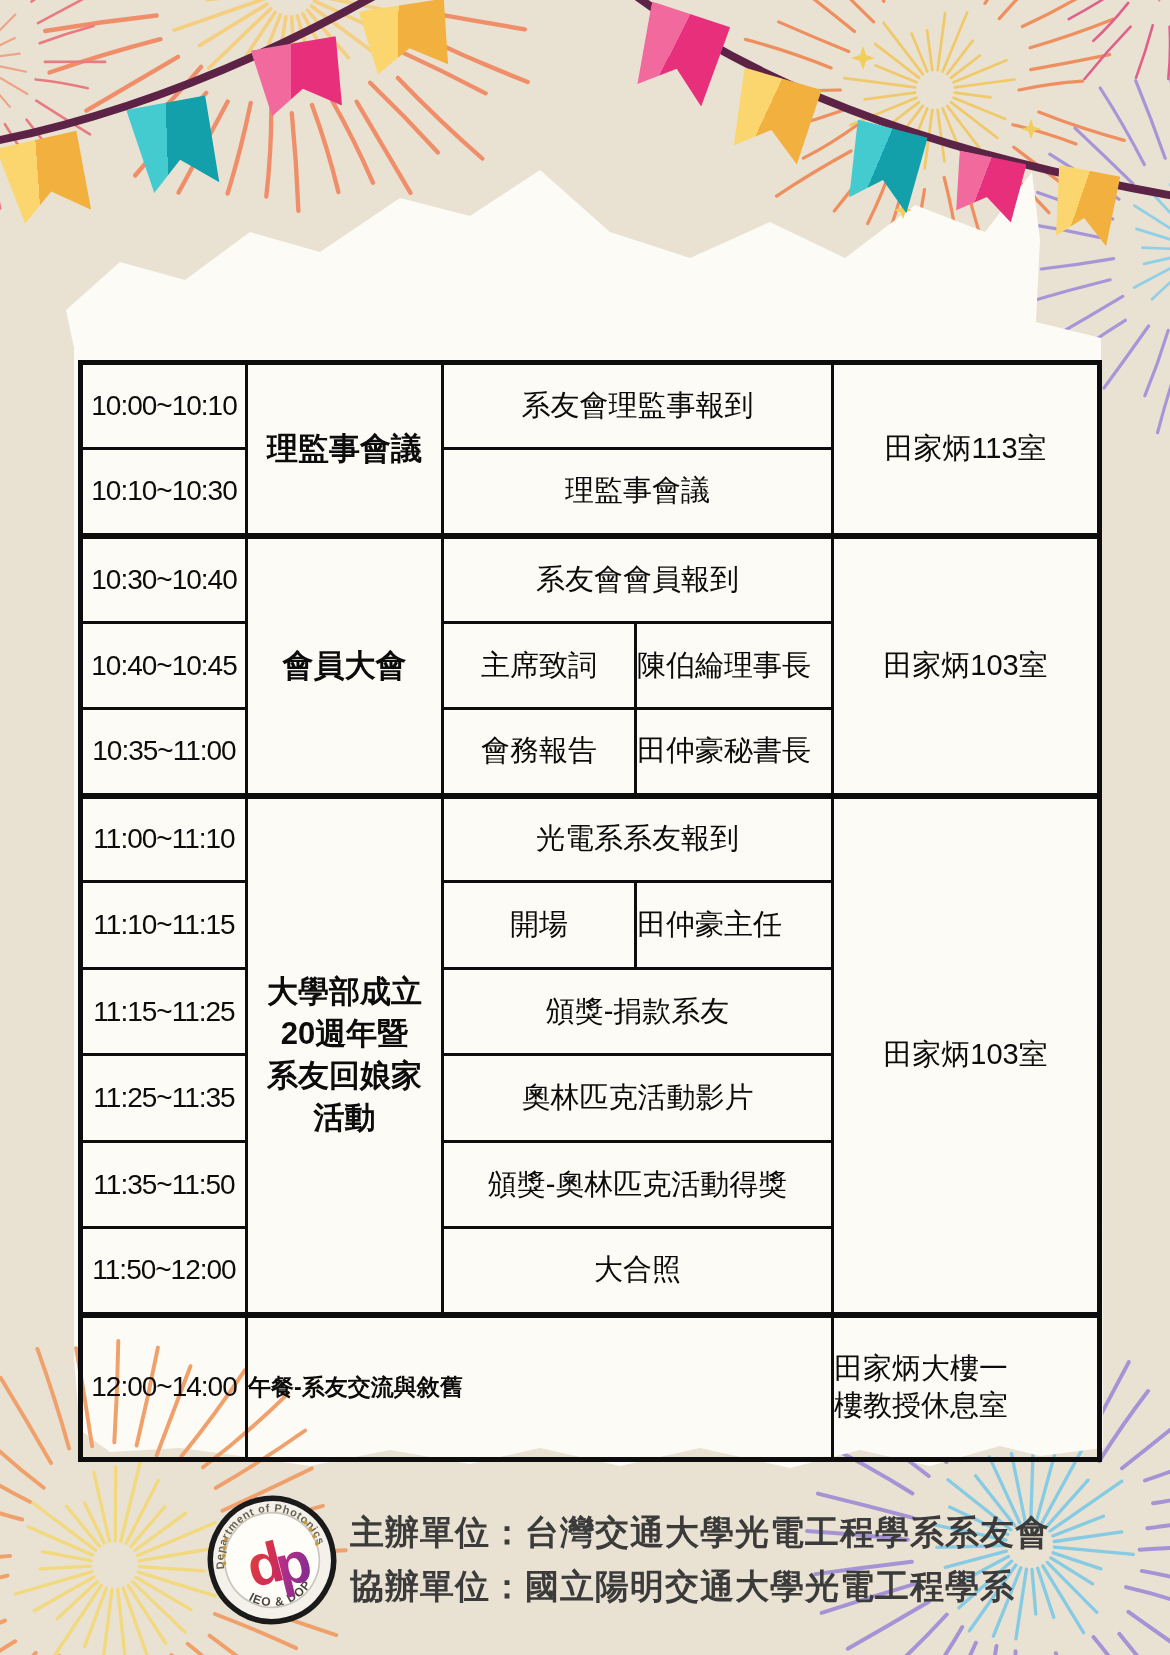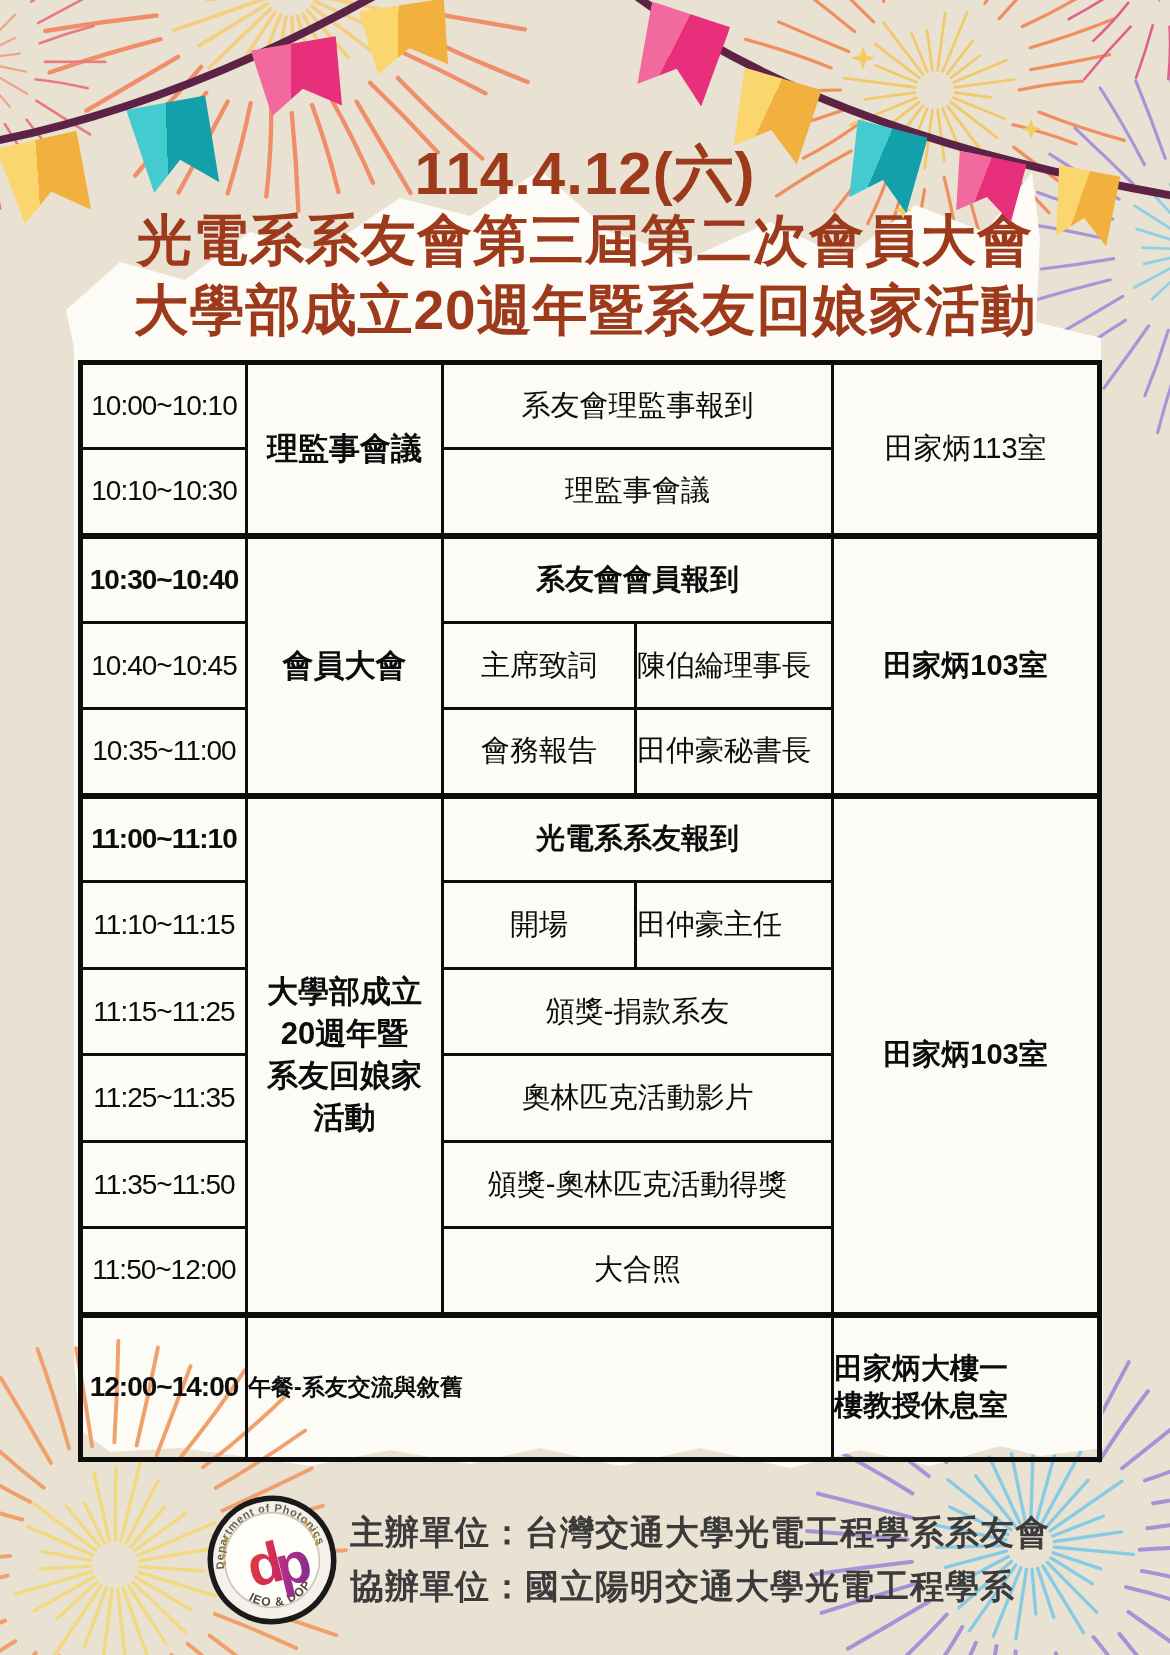--- a/index.html
+++ b/index.html
@@ -35,21 +35,21 @@
     width:1019px;border-collapse:collapse;table-layout:fixed;
     border:5px solid #0d0d0d;
   }
   #sched td{
     border:3px solid #0d0d0d;
     vertical-align:middle;
     color:#0c0c0c;
     background:transparent;
     padding:0;
   }
-  #sched tr.section-start td{border-top-width:6px;font-weight:bold;}
+  #sched tr.section-start td{border-top-width:6px;}
   td.time{text-align:center;font-size:28px;letter-spacing:-1px;}
   td.session{text-align:center;font-size:31px;font-weight:700;white-space:pre-line;line-height:1.35;}
   td.act{font-size:29px;padding-left:22px;text-align:center;}
   td.speaker{font-size:29px;padding-left:14px;}
   td.loc{text-align:center;font-size:29px;}
   td.loc-lines{font-size:29px;padding-left:14px;white-space:pre-line;line-height:1.3;}
   td.lunch{font-size:23px;font-weight:800;padding-left:16px;}
   
   .org-line{
     position:absolute;left:350px;color:#3b3b3b;font-weight:700;
@@ -128,23 +128,20 @@
   <svg class="sparkle" style="left:850px;top:45px;" width="26" height="26" viewBox="-13 -13 26 26">
       <path fill="#f1cd5e" d="M0,-12 L3,-3 L12,0 L3,3 L0,12 L-3,3 L-12,0 L-3,-3 Z"></path>
     </svg>
   <svg class="sparkle" style="left:893px;top:200px;" width="20" height="20" viewBox="-13 -13 26 26">
       <path fill="#f1cd5e" d="M0,-12 L3,-3 L12,0 L3,3 L0,12 L-3,3 L-12,0 L-3,-3 Z"></path>
     </svg>
   <svg class="sparkle" style="left:1020px;top:118px;" width="22" height="22" viewBox="-13 -13 26 26">
       <path fill="#f1cd5e" d="M0,-12 L3,-3 L12,0 L3,3 L0,12 L-3,3 L-12,0 L-3,-3 Z"></path>
     </svg>
 
-  <div id="title-date" class="title-line">114.4.12(六)</div>
-  <div id="title-l2" class="title-line">光電系系友會第三屆第二次會員大會</div>
-  <div id="title-l3" class="title-line">大學部成立20週年暨系友回娘家活動</div>
 
   <table id="sched">
     <colgroup>
       <col style="width:166px">
         <col style="width:196px">
         <col style="width:193px">
         <col style="width:197px">
         <col style="width:267px">
     </colgroup>
 

